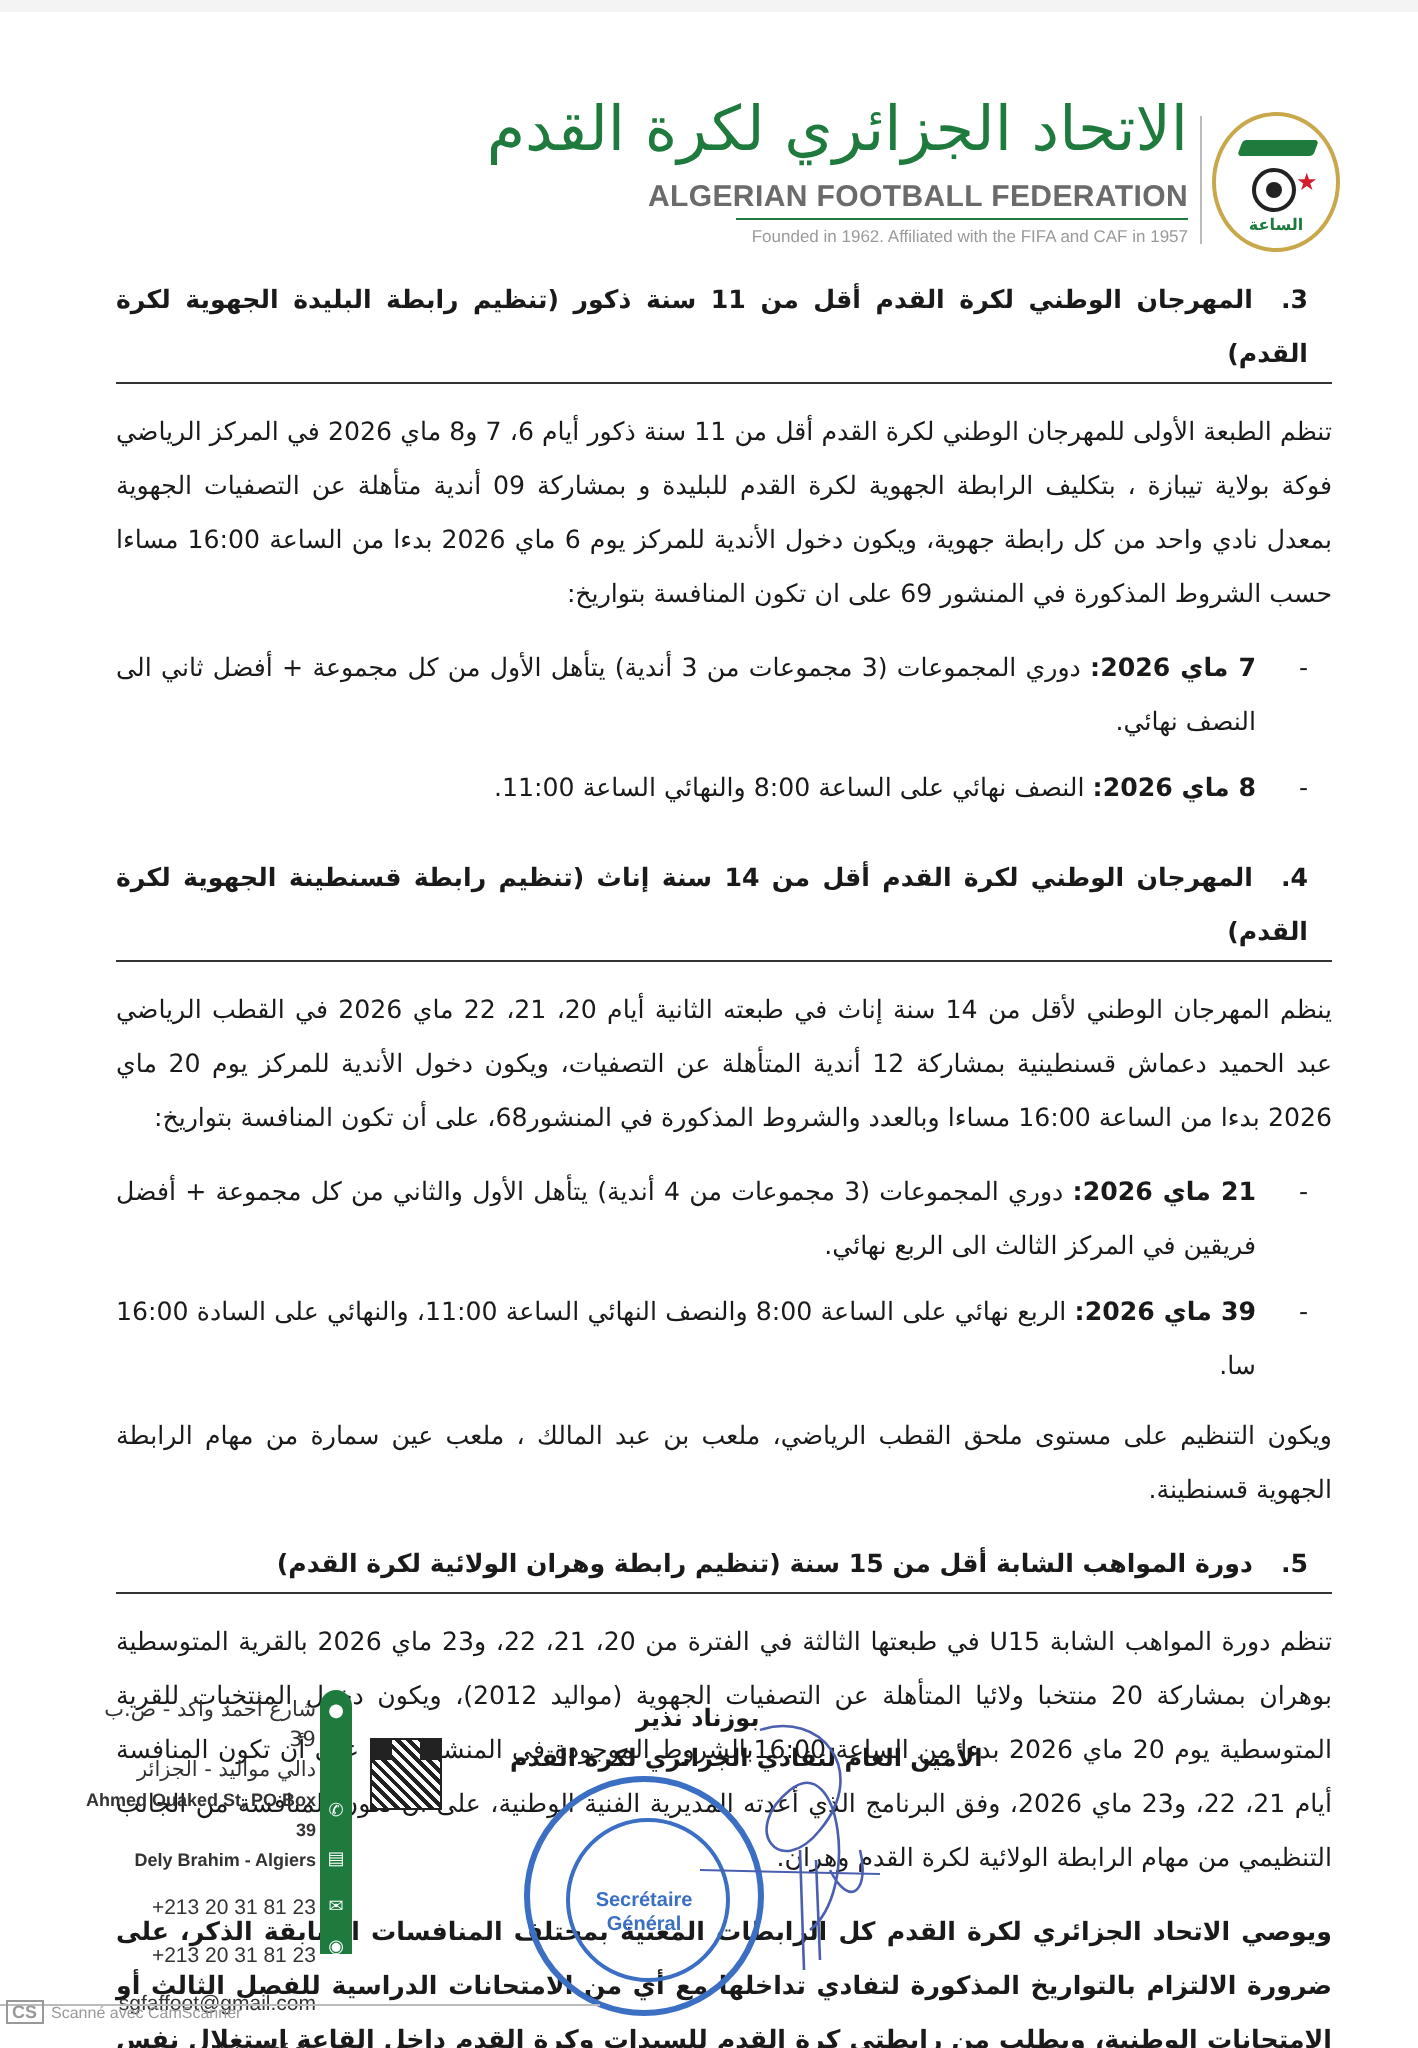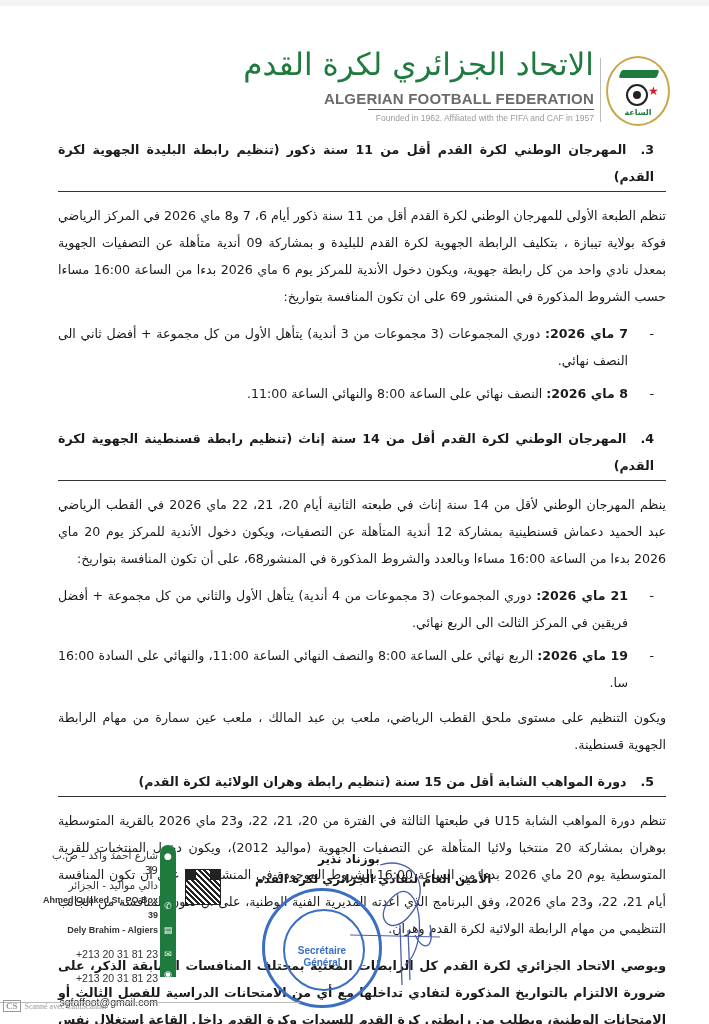--- a/index.html
+++ b/index.html
@@ -47,21 +47,21 @@
           repeating-linear-gradient(45deg,#222 0 2px,#fff 2px 4px);
         border:1px solid #222; }
   .sig-name { position:absolute; left:318px; top:852px; font-weight:bold; font-size:12px; direction:rtl; }
   .sig-title { position:absolute; left:255px; top:872px; font-weight:bold; font-size:12px; direction:rtl; }
   .stamp { position:absolute; left:262px; top:888px; width:120px; height:120px; border:3px solid #3a6fc4; border-radius:50%; box-sizing:border-box; }
   .stamp .inner { position:absolute; left:18px; top:18px; width:78px; height:78px; border:2px solid #3a6fc4; border-radius:50%; }
   .stamp .t1 { position:absolute; left:0; width:100%; top:54px; text-align:center; color:#3a6fc4; font-size:10px; font-weight:bold; font-family:"Liberation Sans", sans-serif; }
   .stamp .t2 { position:absolute; left:0; width:100%; top:66px; text-align:center; color:#3a6fc4; font-size:10px; font-weight:bold; font-family:"Liberation Sans", sans-serif; }
   .scribble { position:absolute; left:350px; top:855px; width:90px; height:140px; }
   .bottomline { position:absolute; left:0; top:1002px; width:300px; height:1px; background:#bbb; }
-  .cs { position:absolute; left:3px; top:1000px; font-size:8px; color:#999; font-family:Liberation Serif, serif; }
+  .cs { position:absolute; left:3px; top:1000px; font-size:8px; color:#999; font-family:Liberation Sans, sans-serif; }
   .cs .box { display:inline-block; border:1px solid #999; padding:0 2px; margin-right:4px; font-weight:bold; font-size:9px; }
 </style>
 </head>
 <body>
 
 <div class="topbar"></div>
 
 <div class="header">
   <div class="logo">
     <div class="wing"></div>
@@ -95,21 +95,21 @@
   <div class="sec-h">
     <span class="num">4.</span><span>المهرجان الوطني لكرة القدم أقل من 14 سنة إناث (تنظيم رابطة  قسنطينة الجهوية لكرة القدم)</span>
   </div>
   <p class="para">ينظم المهرجان الوطني لأقل من 14 سنة إناث في طبعته الثانية أيام 20، 21، 22 ماي 2026 في القطب الرياضي عبد الحميد دعماش قسنطينية بمشاركة 12 أندية المتأهلة عن التصفيات، ويكون دخول الأندية للمركز يوم 20 ماي 2026 بدءا من الساعة 16:00 مساءا وبالعدد والشروط المذكورة في المنشور68، على أن تكون المنافسة بتواريخ:</p>
   <div class="bul">
     <span class="dash">-</span>
     <b>21 ماي 2026:</b><span> دوري المجموعات (3 مجموعات من 4 أندية) يتأهل الأول والثاني من كل مجموعة + أفضل فريقين في المركز الثالث الى الربع نهائي.</span>
   </div>
   <div class="bul">
     <span class="dash">-</span>
-    <b>19 ماي 2026:</b><span> الربع نهائي على الساعة 8:00 والنصف النهائي الساعة 11:00، والنهائي على السادة 16:00 سا.</span>
+    <b>39 ماي 2026:</b><span> الربع نهائي على الساعة 8:00 والنصف النهائي الساعة 11:00، والنهائي على السادة 16:00 سا.</span>
   </div>
   <p class="para" style="margin-top:8px">ويكون التنظيم على مستوى ملحق القطب الرياضي، ملعب بن عبد المالك ، ملعب عين سمارة من مهام الرابطة الجهوية قسنطينة.</p>
 
   <div class="sec-h">
     <span class="num">5.</span><span>دورة المواهب الشابة أقل من 15 سنة  (تنظيم رابطة وهران الولائية لكرة القدم)</span>
   </div>
   <p class="para">تنظم دورة المواهب الشابة U15 في طبعتها الثالثة في الفترة من 20، 21، 22، و23 ماي 2026 بالقرية المتوسطية بوهران بمشاركة 20 منتخبا ولائيا المتأهلة عن التصفيات الجهوية (مواليد 2012)، ويكون دخول المنتخبات للقرية المتوسطية يوم 20 ماي 2026 بدءا من الساعة 16:00بالشروط الموجودة في المنشور 71، على أن تكون المنافسة أيام 21، 22، و23 ماي 2026، وفق البرنامج الذي أعدته المديرية الفنية الوطنية، على أن تكون المنافسة من الجانب التنظيمي من مهام الرابطة الولائية لكرة القدم وهران.</p>
 
   <p class="bold-para">ويوصي الاتحاد الجزائري لكرة القدم كل الرابطات المعنية بمختلف المنافسات السابقة الذكر، على ضرورة الالتزام بالتواريخ المذكورة لتفادي تداخلها مع أي من الامتحانات الدراسية للفصل الثالث أو الامتحانات الوطنية، ويطلب من رابطتي كرة القدم للسيدات وكرة القدم داخل القاعة استغلال نفس تواريخ أقل من 20 سنة، و أقل من 16 سنة للشبان ذكور في برمجة دورات اللقب الوطني لصنفي أقل من 20 سنة، أقل من 17 سنة، و أقل من 14 سنة في أصناف الإناث على مستواها.</p>
 </div>

